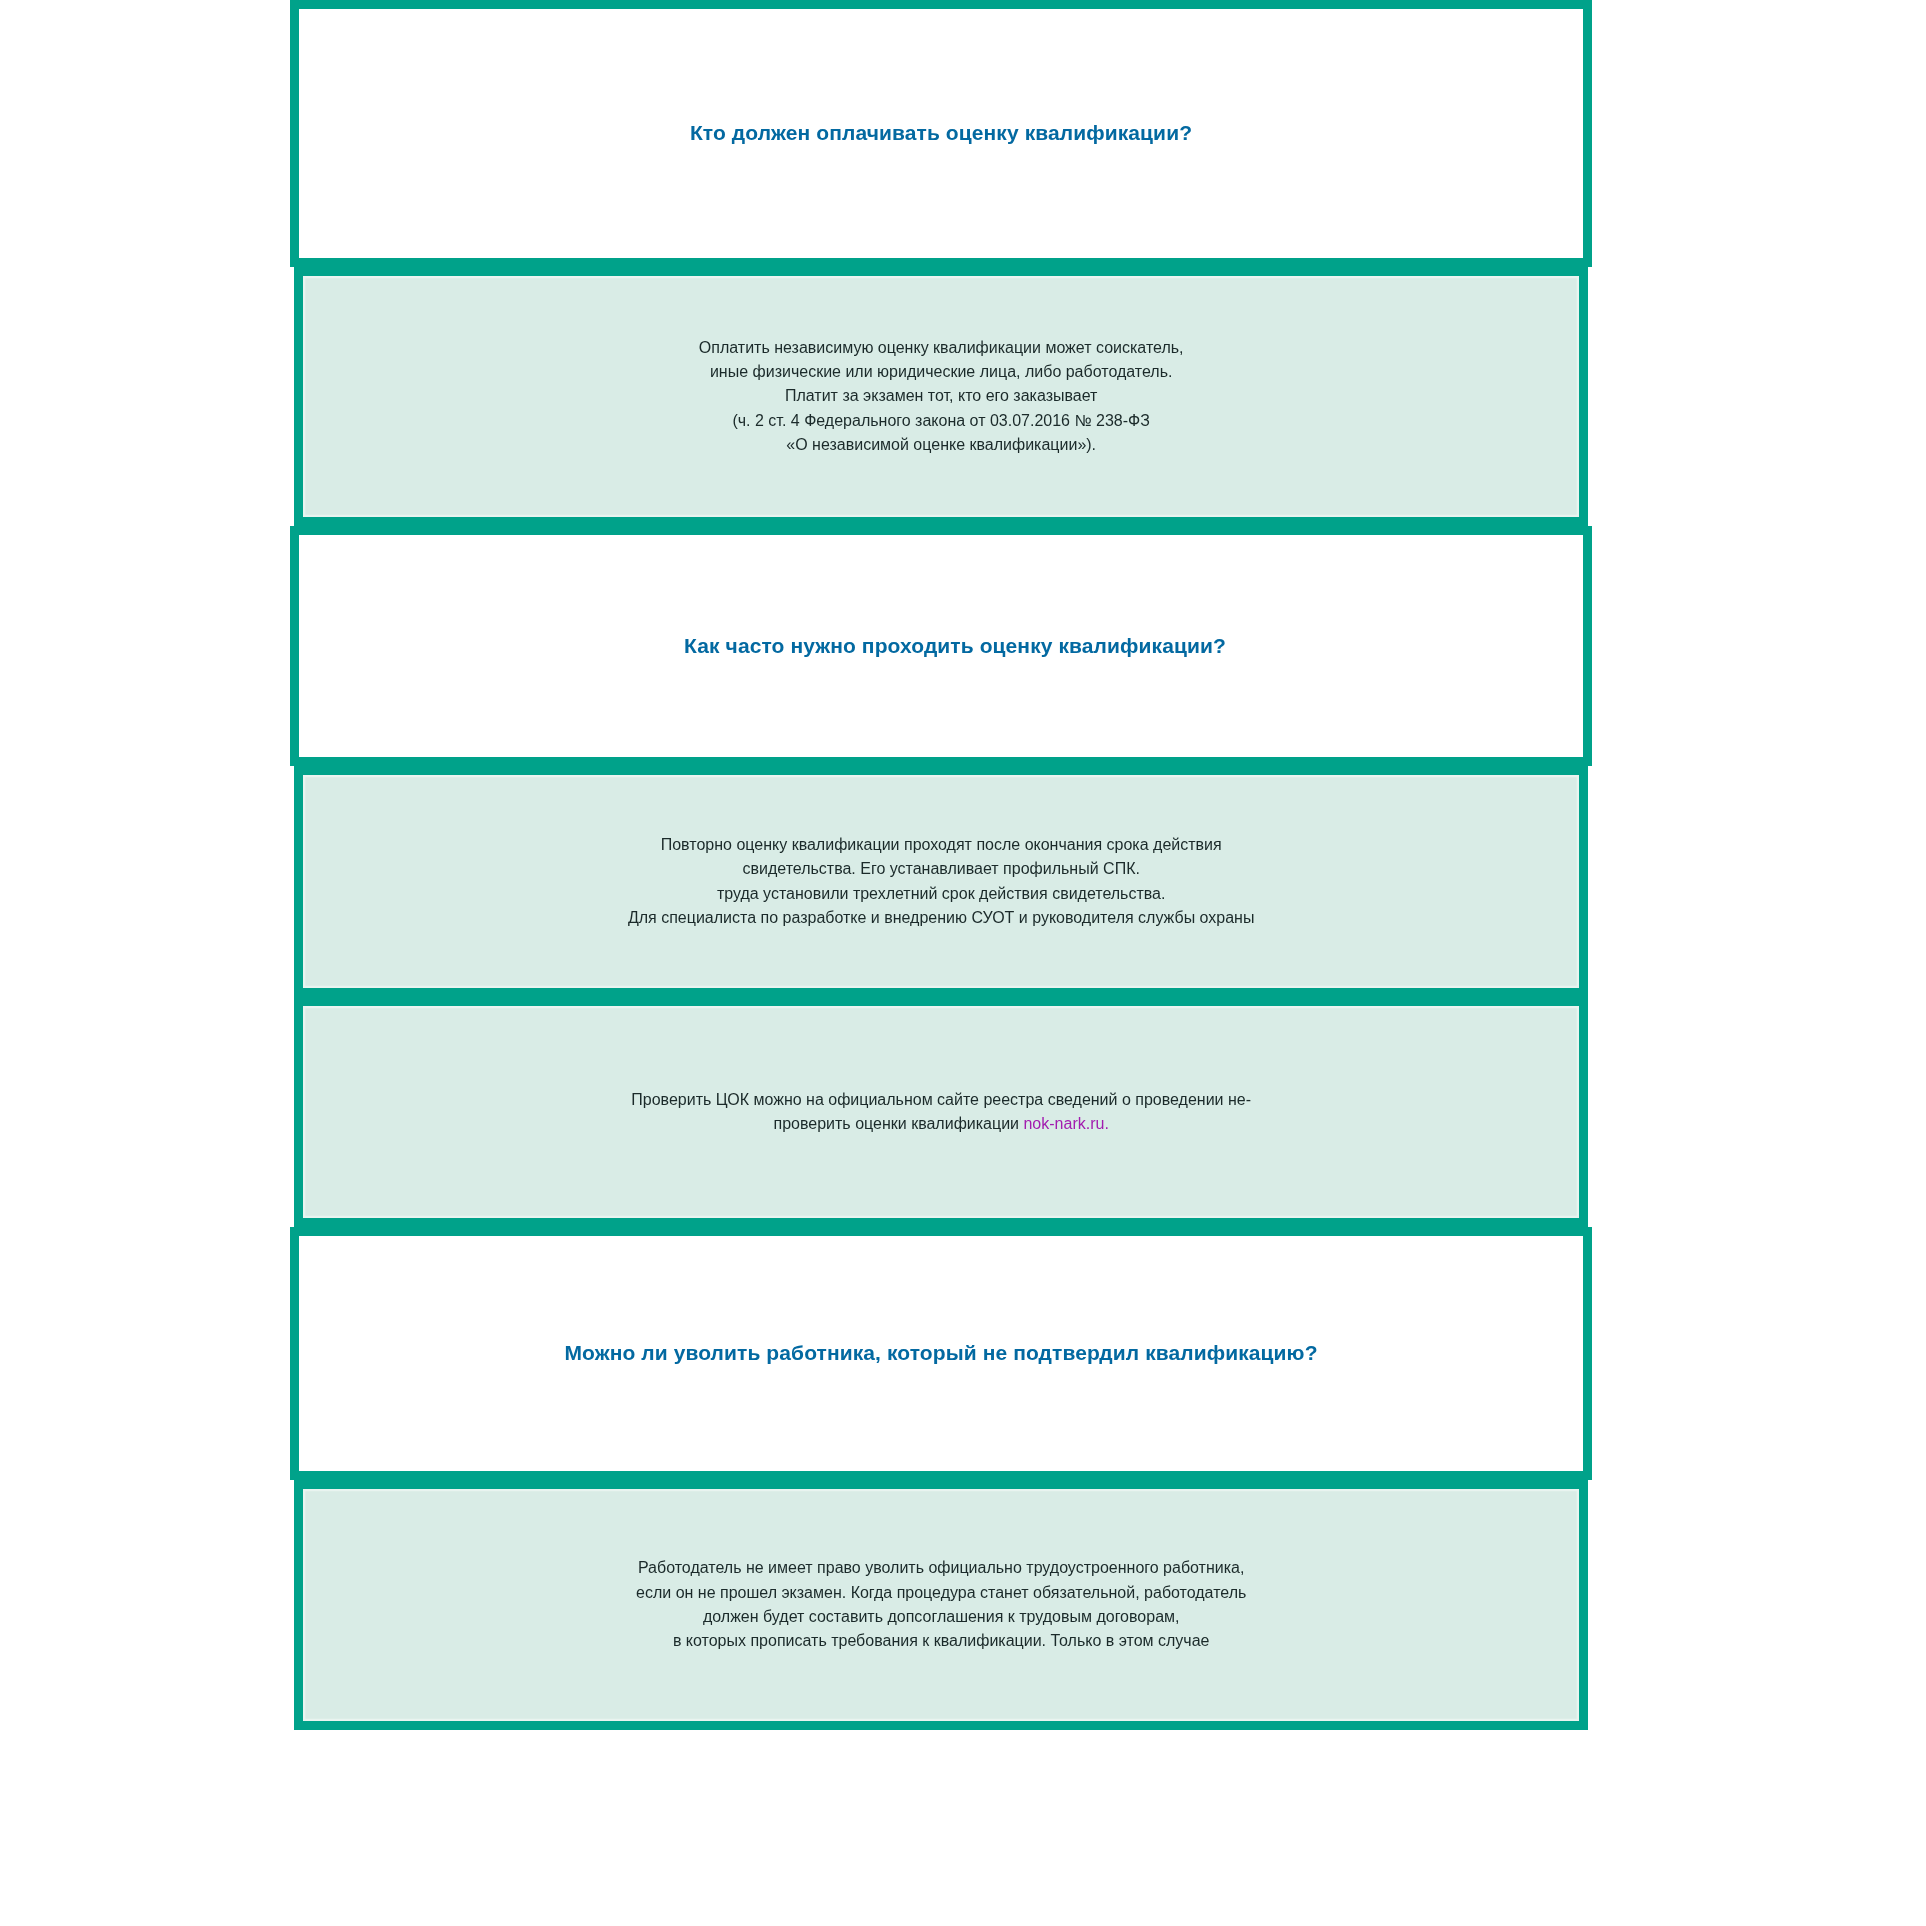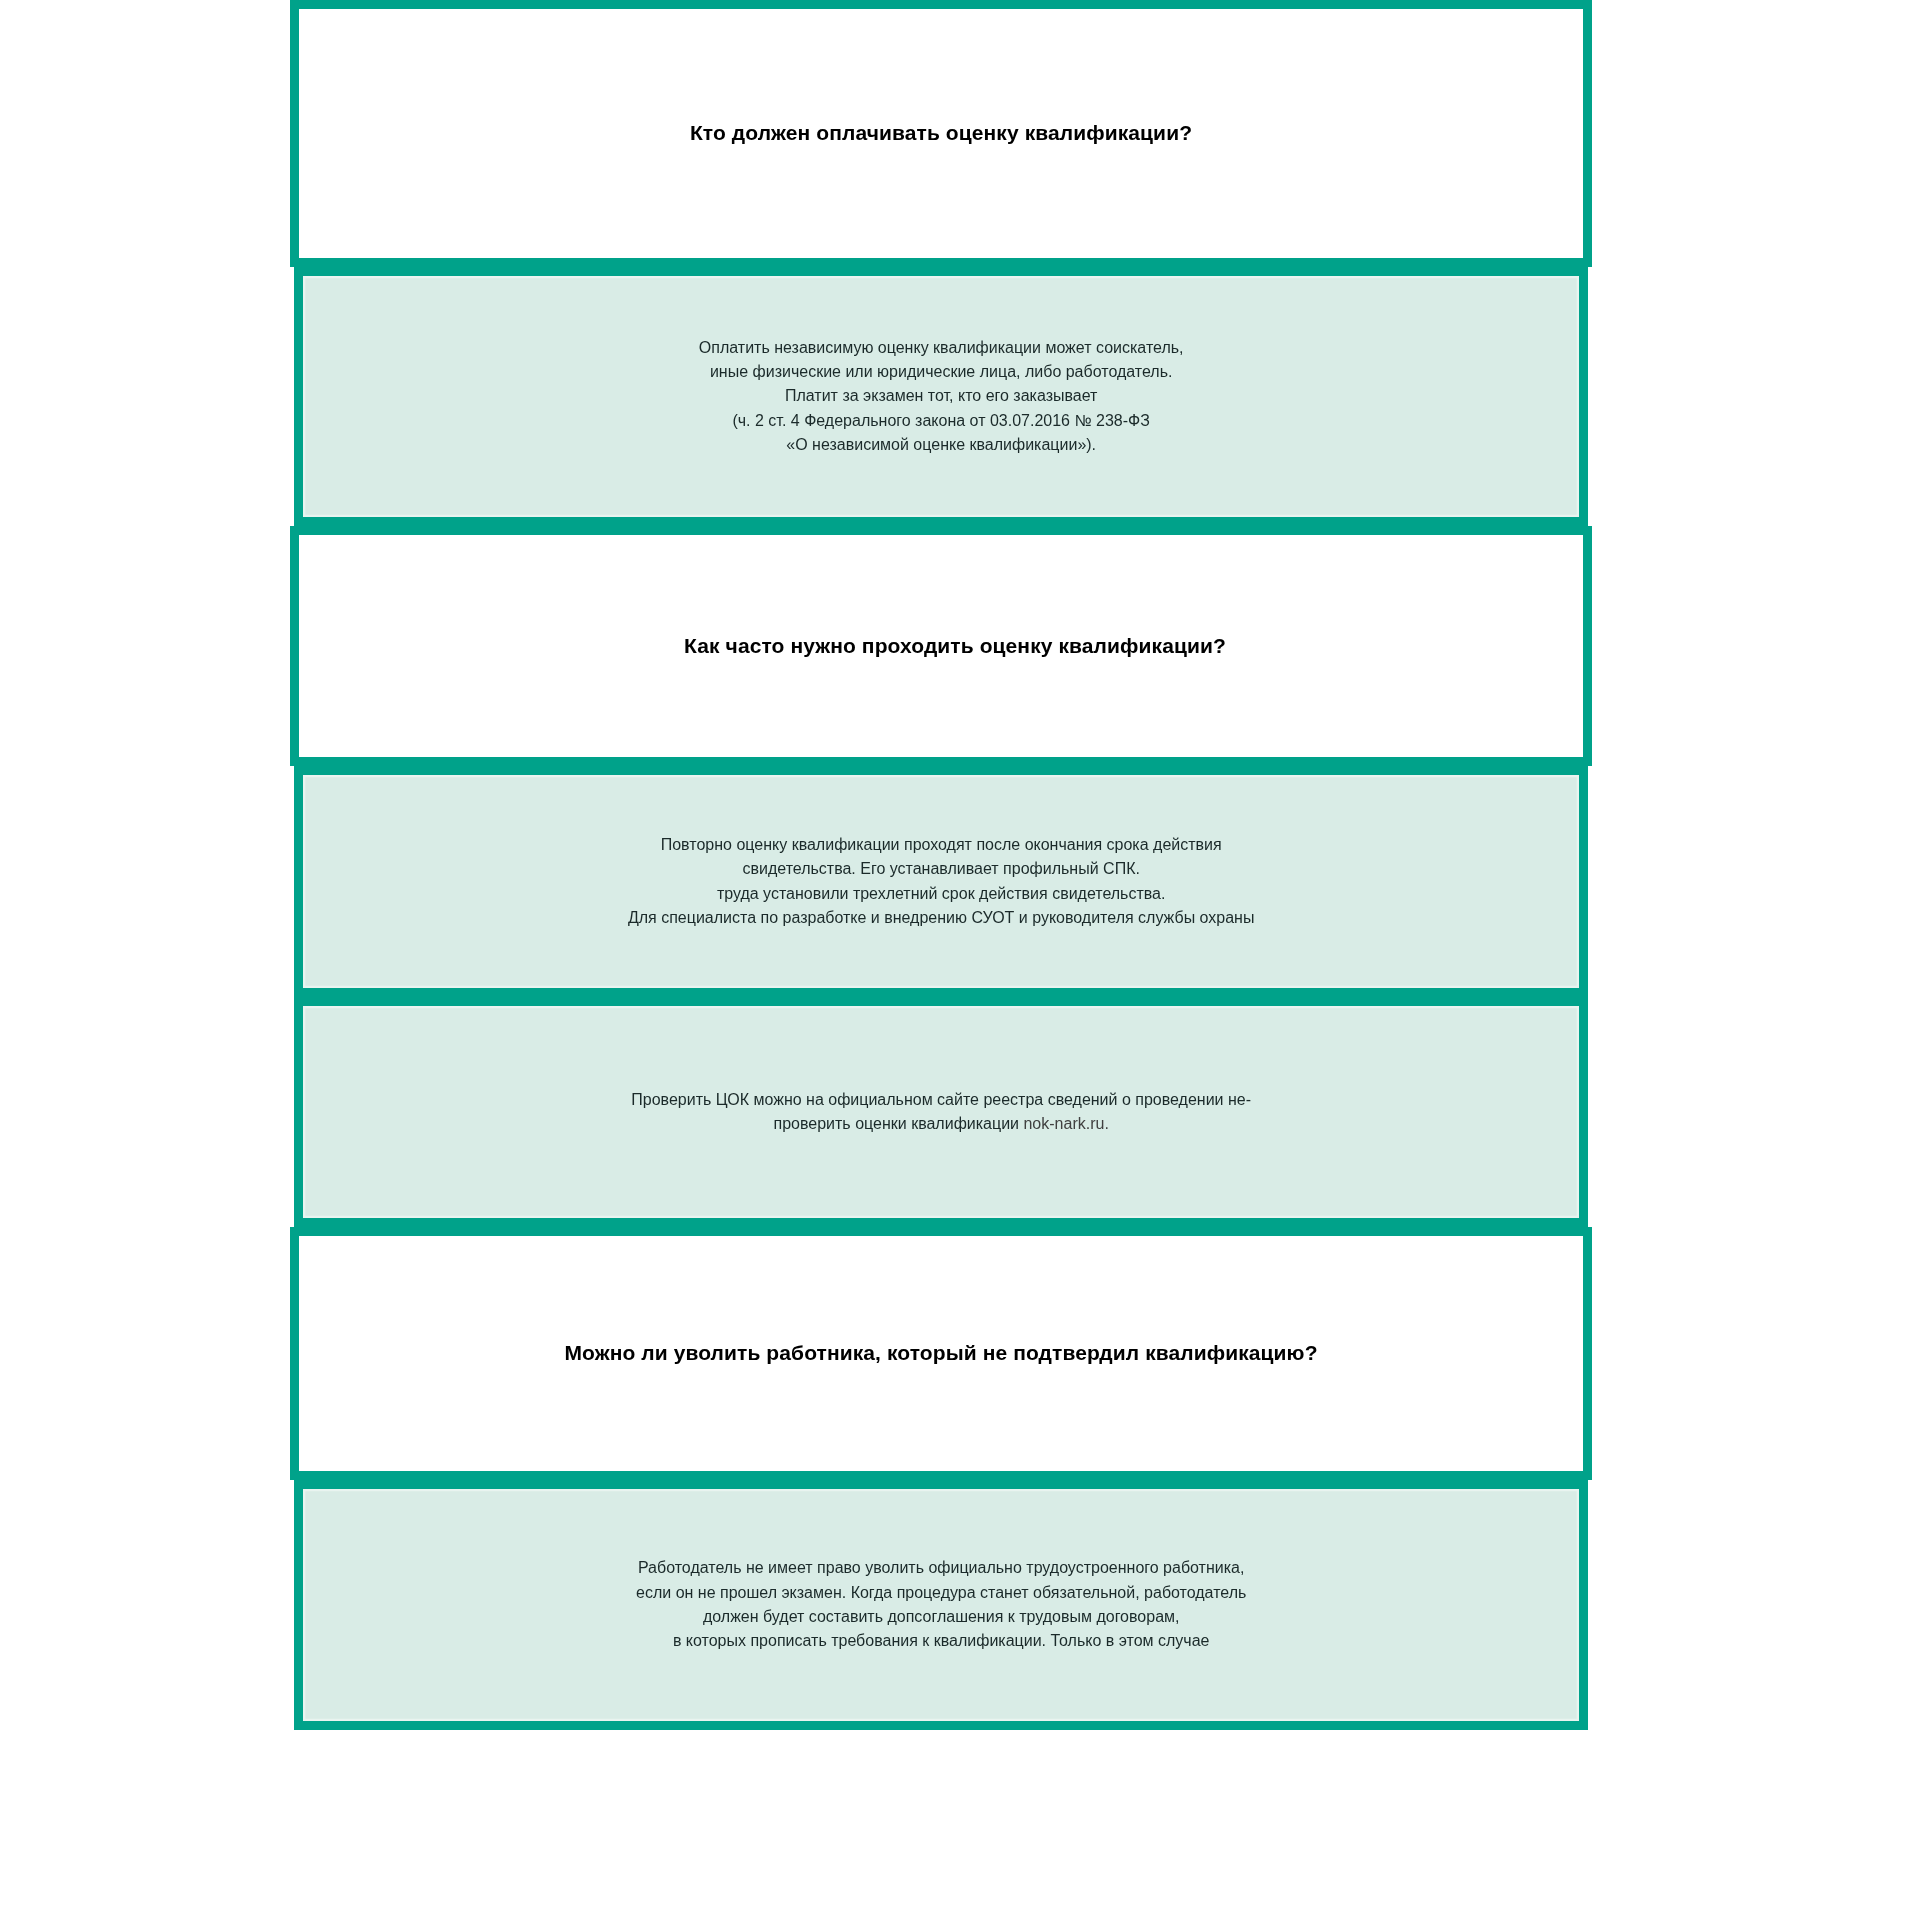--- a/index.html
+++ b/index.html
@@ -48,21 +48,21 @@
     box-sizing: border-box;
     padding: 0 31px;
   }
 
   
   .block.question {
     background: #ffffff;
     width: 1302px;
   }
   .block.question .inner {
-    color: #000000;
+    color: #0369a1;
     font-weight: 700;
     font-size: 21px;
     line-height: 1.45;
     letter-spacing: 0.1px;
   }
 
   
   .block.answer {
     background: #d9ece6;
     width: 1294px;
@@ -73,21 +73,21 @@
     color: #1b2a2a;
     font-weight: 400;
     font-size: 16px;
     line-height: 1.52;
   }
 
   .answer-line { display: block; }
   .q-line { display: block; }
 
   .link-text {
-    color: #404040;
+    color: #a21caf;
     font-weight: 400;
   }
 
   
   #b1 { height: 267px; }
   #b2 { height: 259px; }
   #b3 { height: 240px; padding-left: 28px; }
   #b4 { height: 231px; }
   #b5 { height: 243px; }
   #b6 { height: 230px; }

